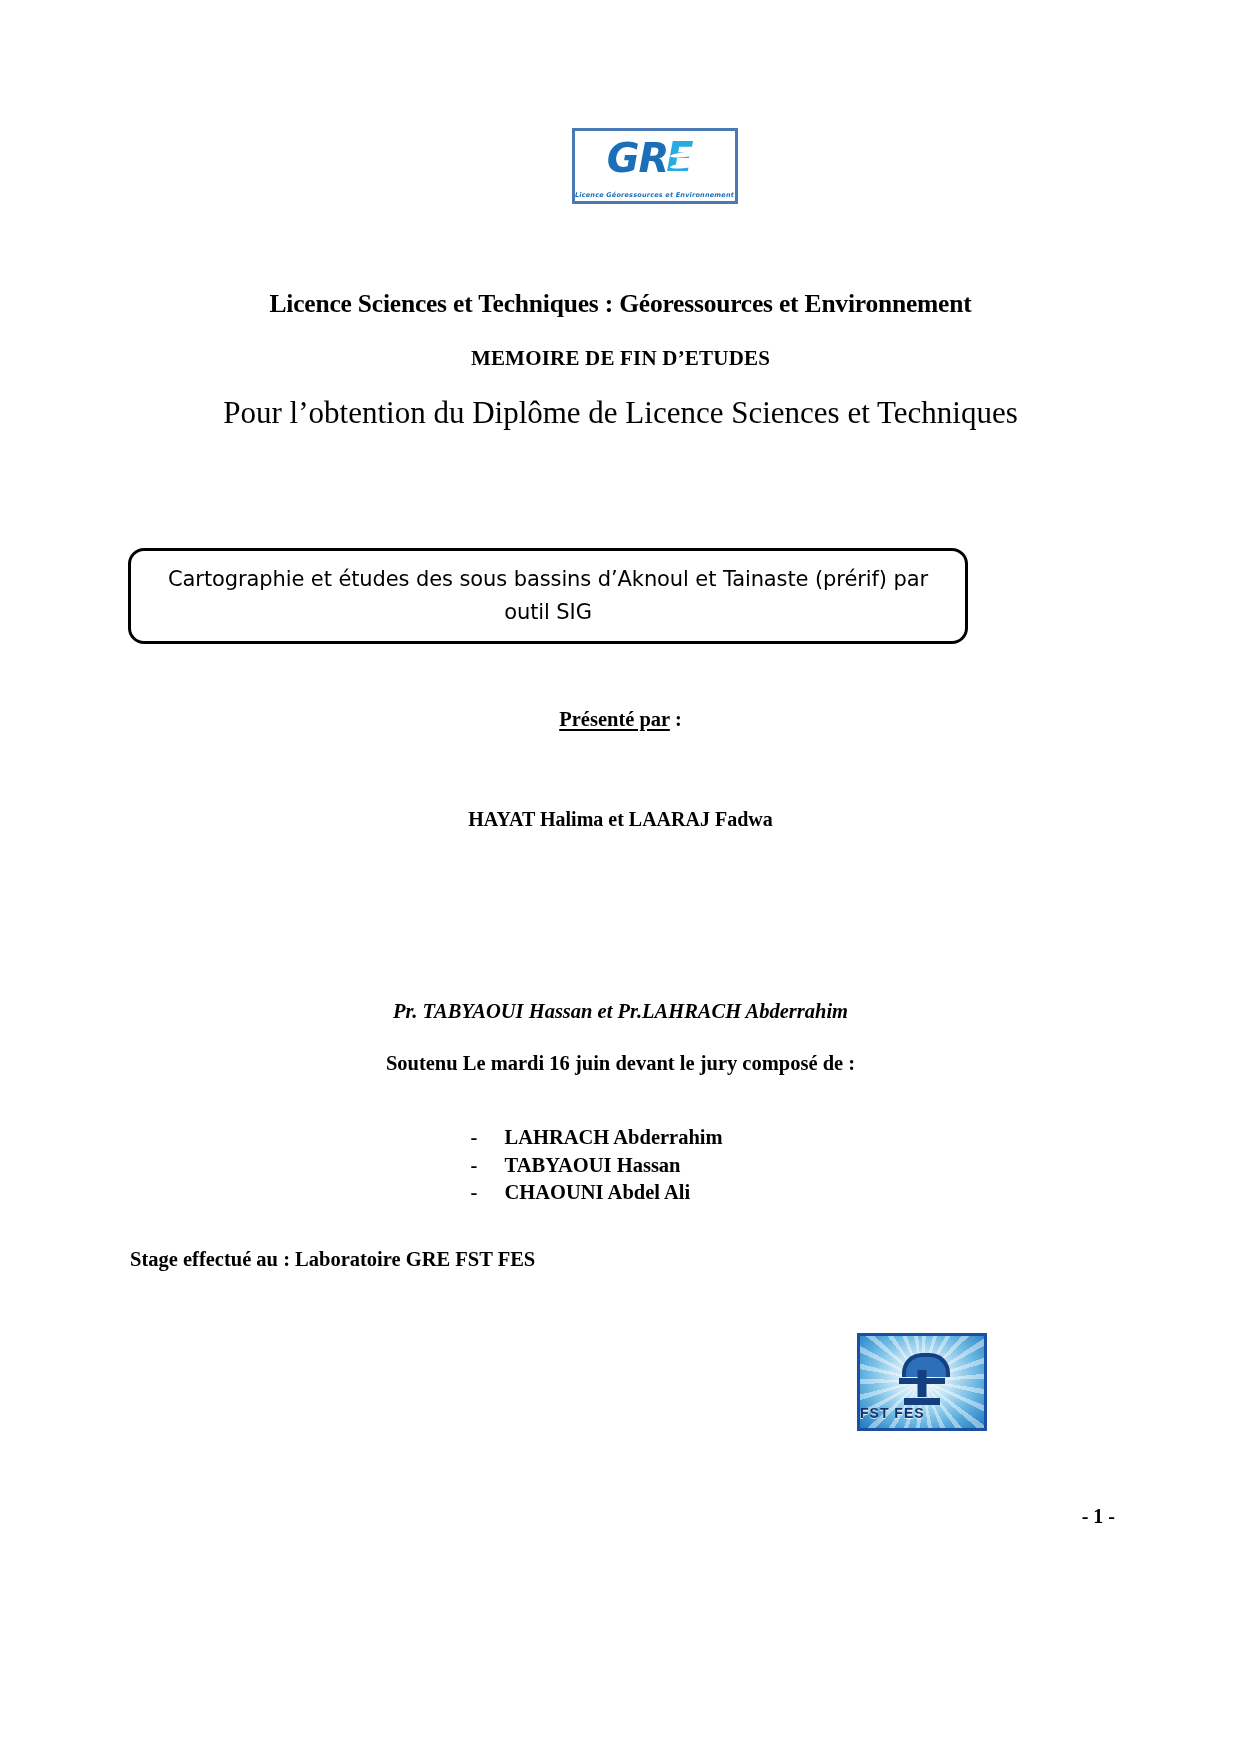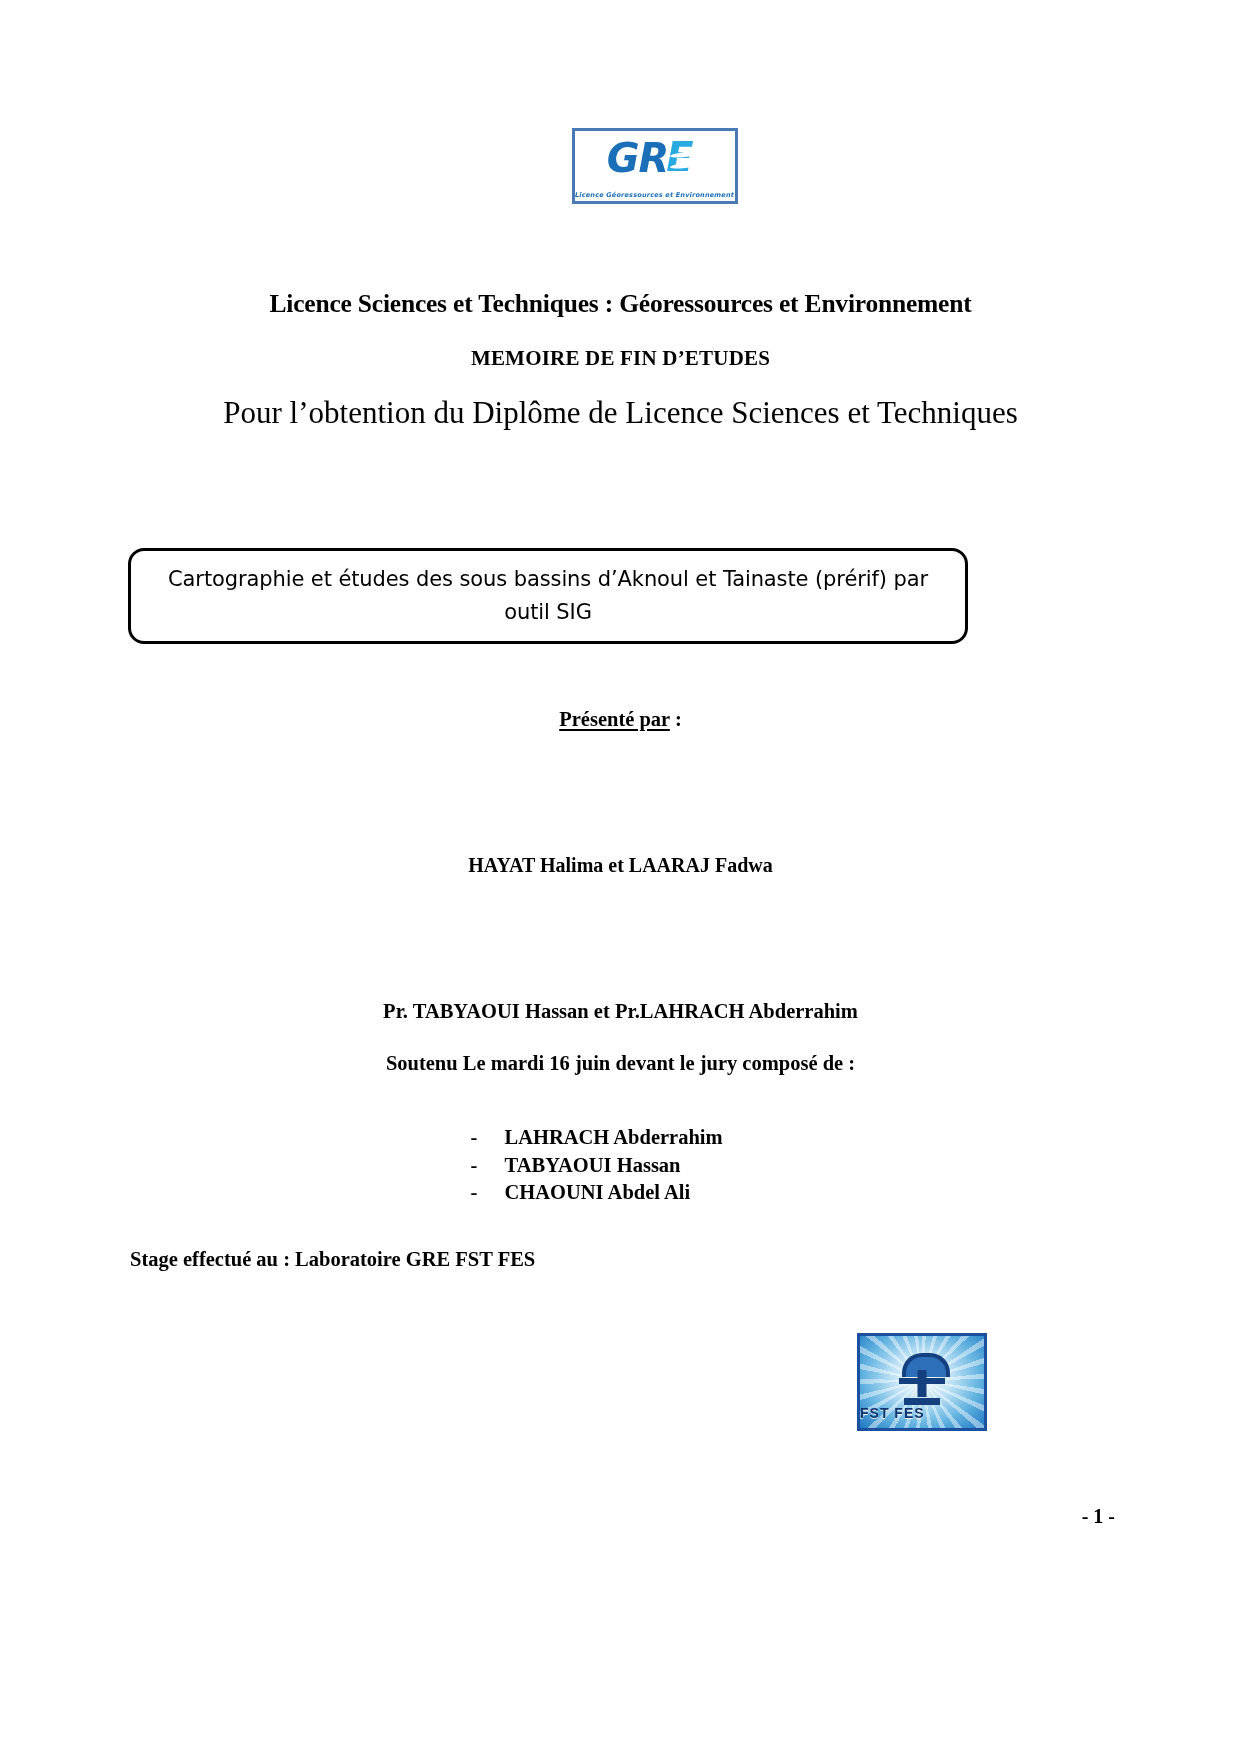--- a/index.html
+++ b/index.html
@@ -160,23 +160,23 @@
     text-align: center;
     font-weight: bold;
   }
   .u-label {
     text-decoration: underline;
     text-underline-offset: 3px;
     text-decoration-thickness: 2px;
   }
 
   #presente-par { top: 708px; font-size: 20.5px; }
-  #authors      { top: 808px; font-size: 20px; margin-top: 46px; }
+  #authors      { top: 808px; font-size: 20px; }
   #encadre-par  { top: 903px; font-size: 20.5px; }
-  #supervisors  { top: 1000px; font-size: 20.5px; }
+  #supervisors  { top: 1000px; font-size: 20.5px; font-style: italic; }
   #defense      { top: 1052px; font-size: 20.5px; }
 
   
   .jury-list {
     position: absolute;
     top: 1124px;
     left: 0;
     width: 100%;
     display: flex;
     flex-direction: column;

